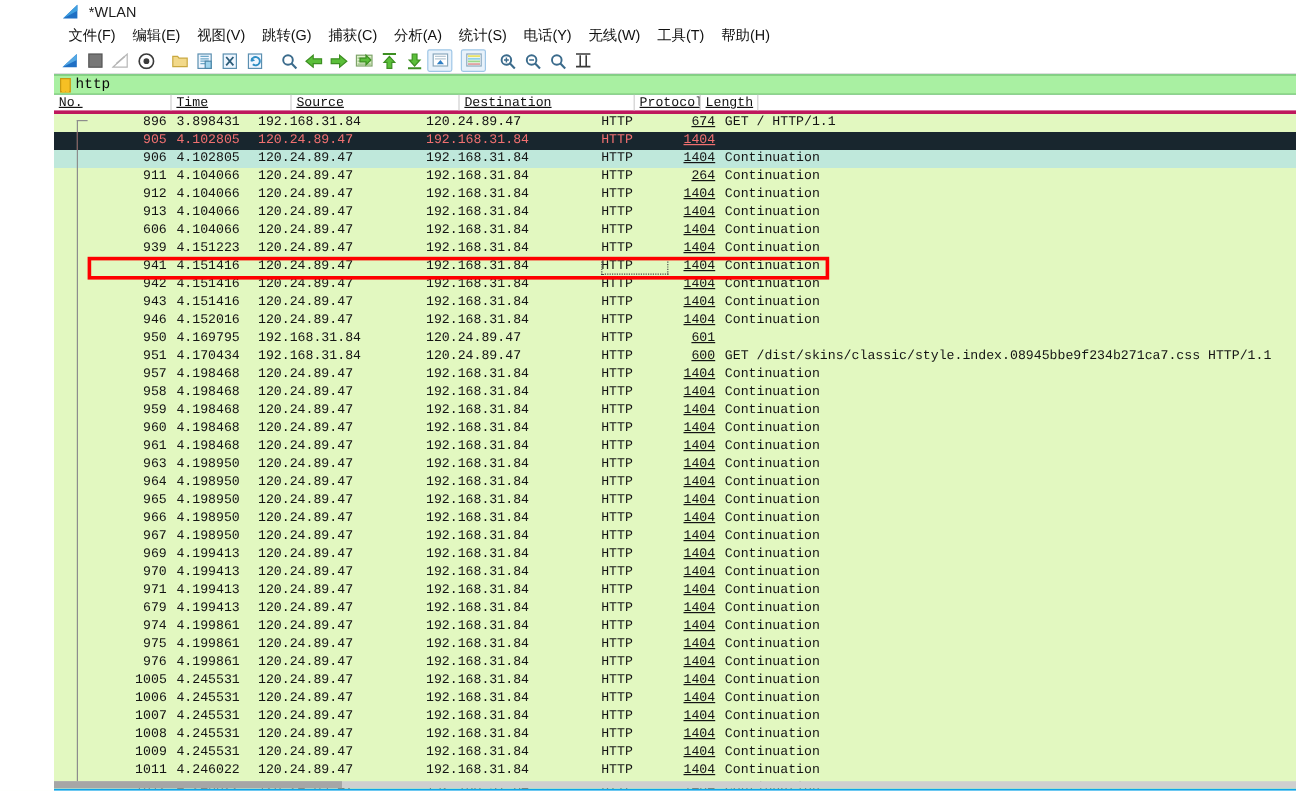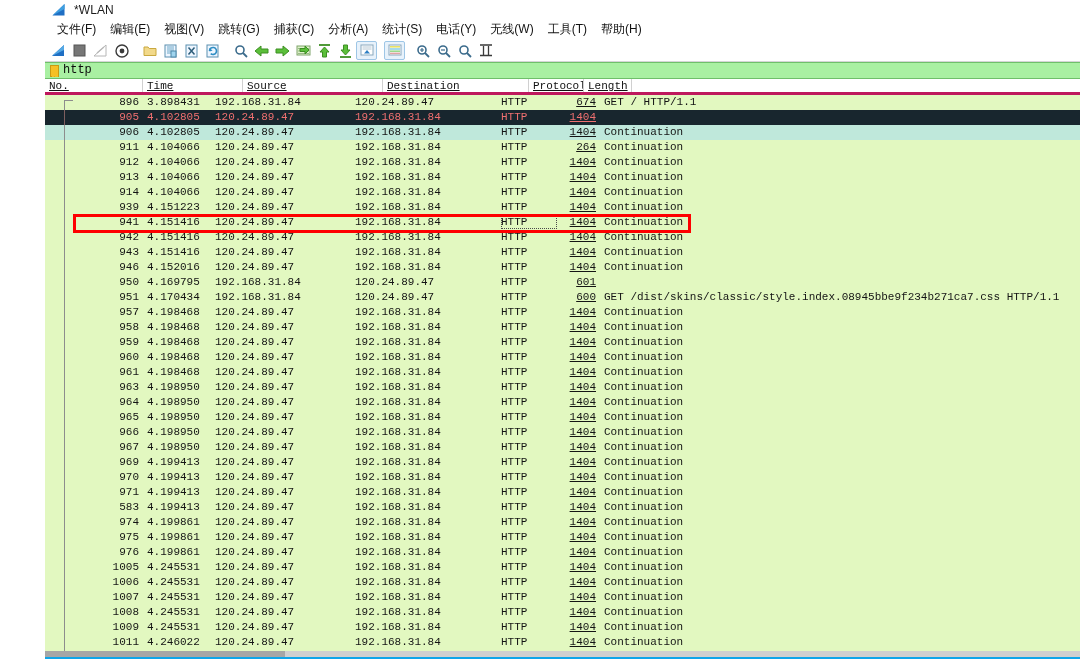--- a/index.html
+++ b/index.html
@@ -435,21 +435,21 @@
           <div class="c c-no">913</div>
           <div class="c c-time">4.104066</div>
           <div class="c c-src">120.24.89.47</div>
           <div class="c c-dst">192.168.31.84</div>
           <div class="c c-proto">HTTP</div>
           <div class="c c-len">1404</div>
           <div class="c c-info">Continuation</div>
         </div>
         <div class="row">
           <div class="c c-gut"></div>
-          <div class="c c-no">914</div>
+          <div class="c c-no">606</div>
           <div class="c c-time">4.104066</div>
           <div class="c c-src">120.24.89.47</div>
           <div class="c c-dst">192.168.31.84</div>
           <div class="c c-proto">HTTP</div>
           <div class="c c-len">1404</div>
           <div class="c c-info">Continuation</div>
         </div>
         <div class="row">
           <div class="c c-gut"></div>
           <div class="c c-no">939</div>
@@ -644,21 +644,21 @@
           <div class="c c-no">971</div>
           <div class="c c-time">4.199413</div>
           <div class="c c-src">120.24.89.47</div>
           <div class="c c-dst">192.168.31.84</div>
           <div class="c c-proto">HTTP</div>
           <div class="c c-len">1404</div>
           <div class="c c-info">Continuation</div>
         </div>
         <div class="row">
           <div class="c c-gut"></div>
-          <div class="c c-no">583</div>
+          <div class="c c-no">679</div>
           <div class="c c-time">4.199413</div>
           <div class="c c-src">120.24.89.47</div>
           <div class="c c-dst">192.168.31.84</div>
           <div class="c c-proto">HTTP</div>
           <div class="c c-len">1404</div>
           <div class="c c-info">Continuation</div>
         </div>
         <div class="row">
           <div class="c c-gut"></div>
           <div class="c c-no">974</div>

